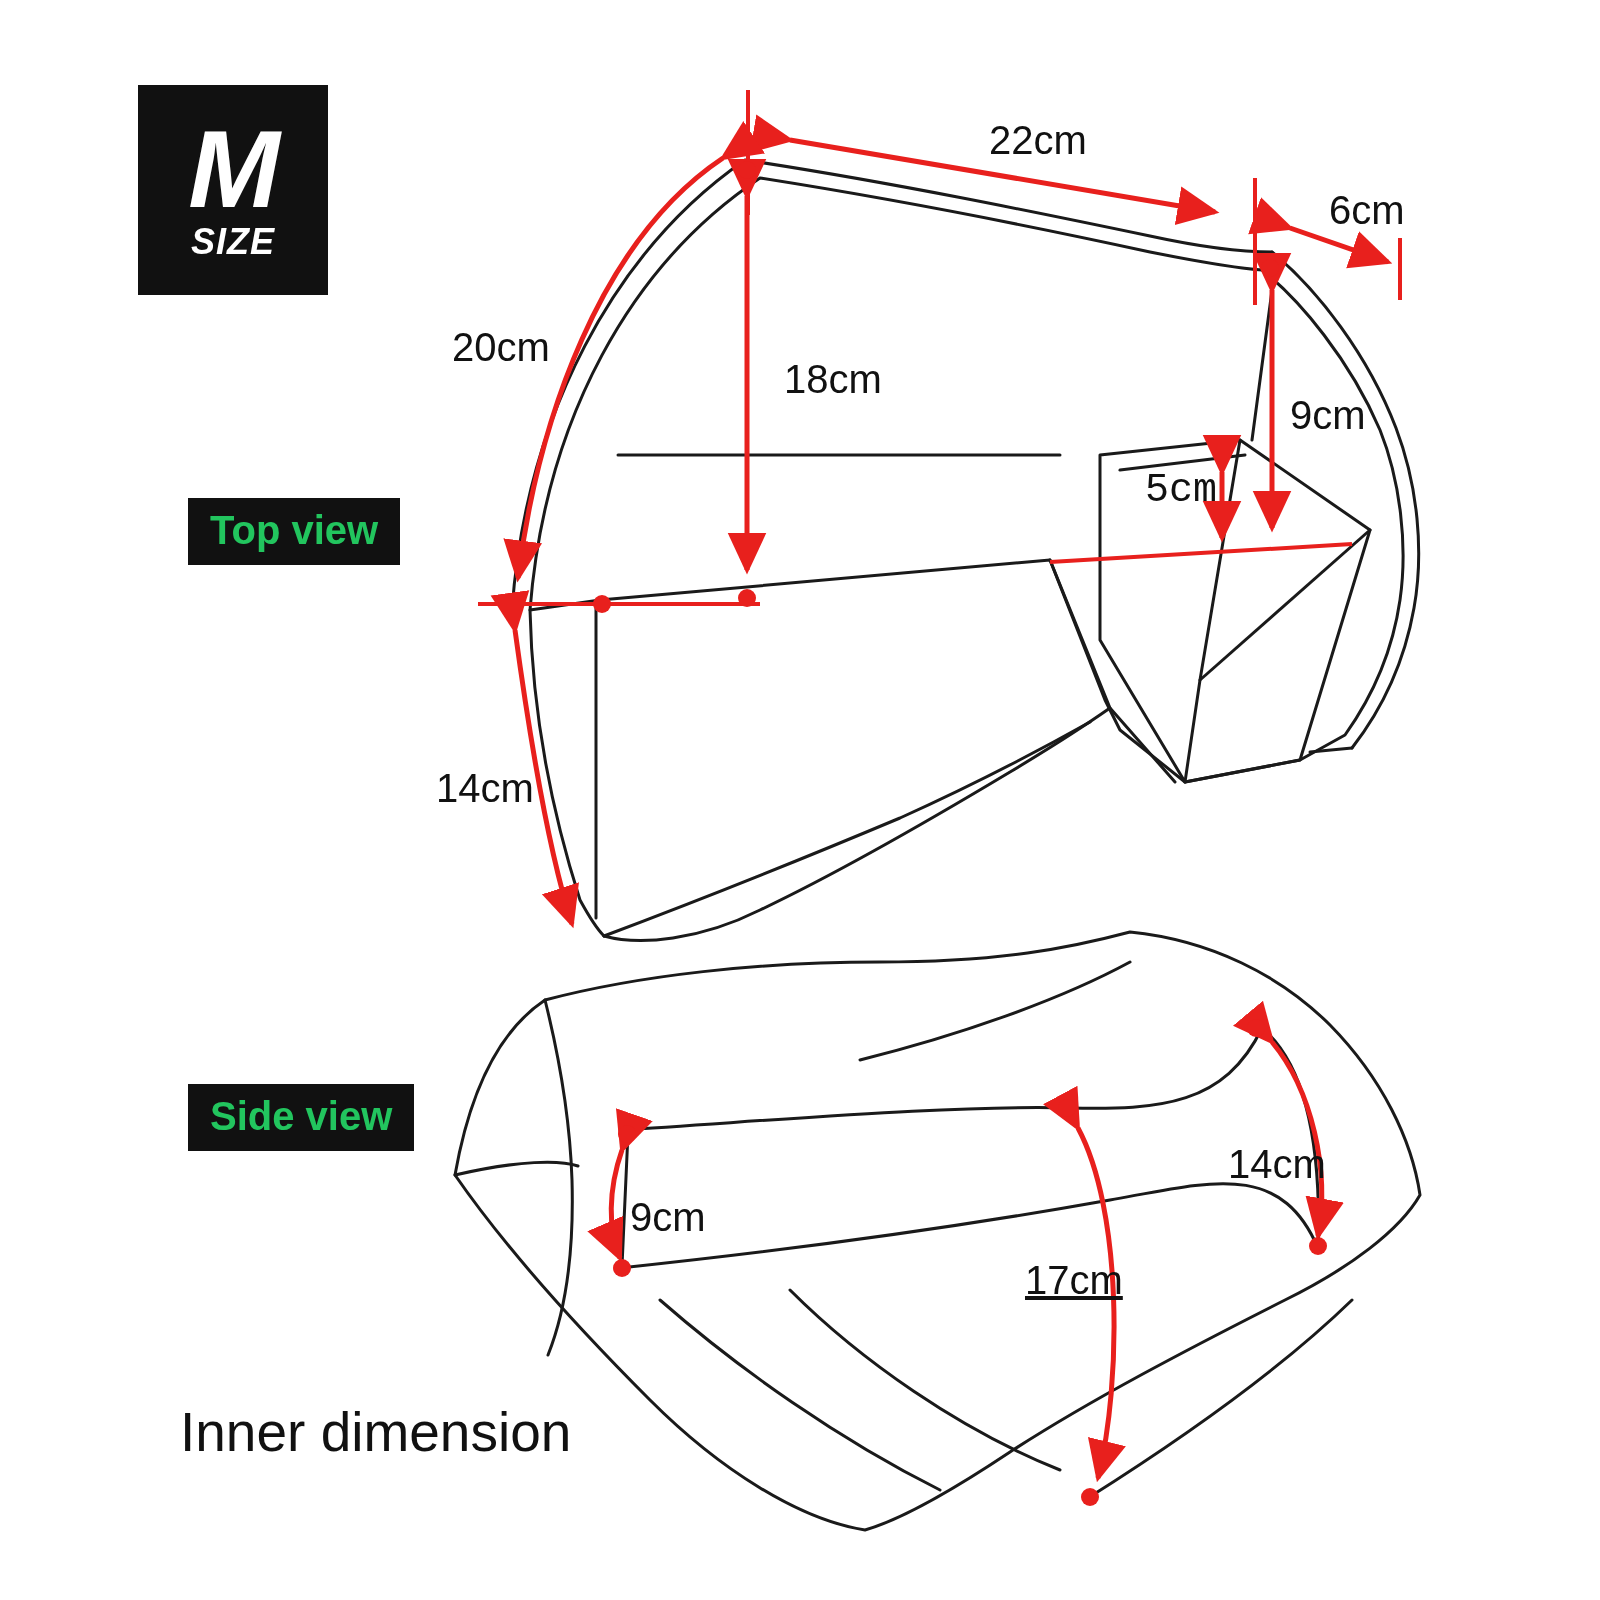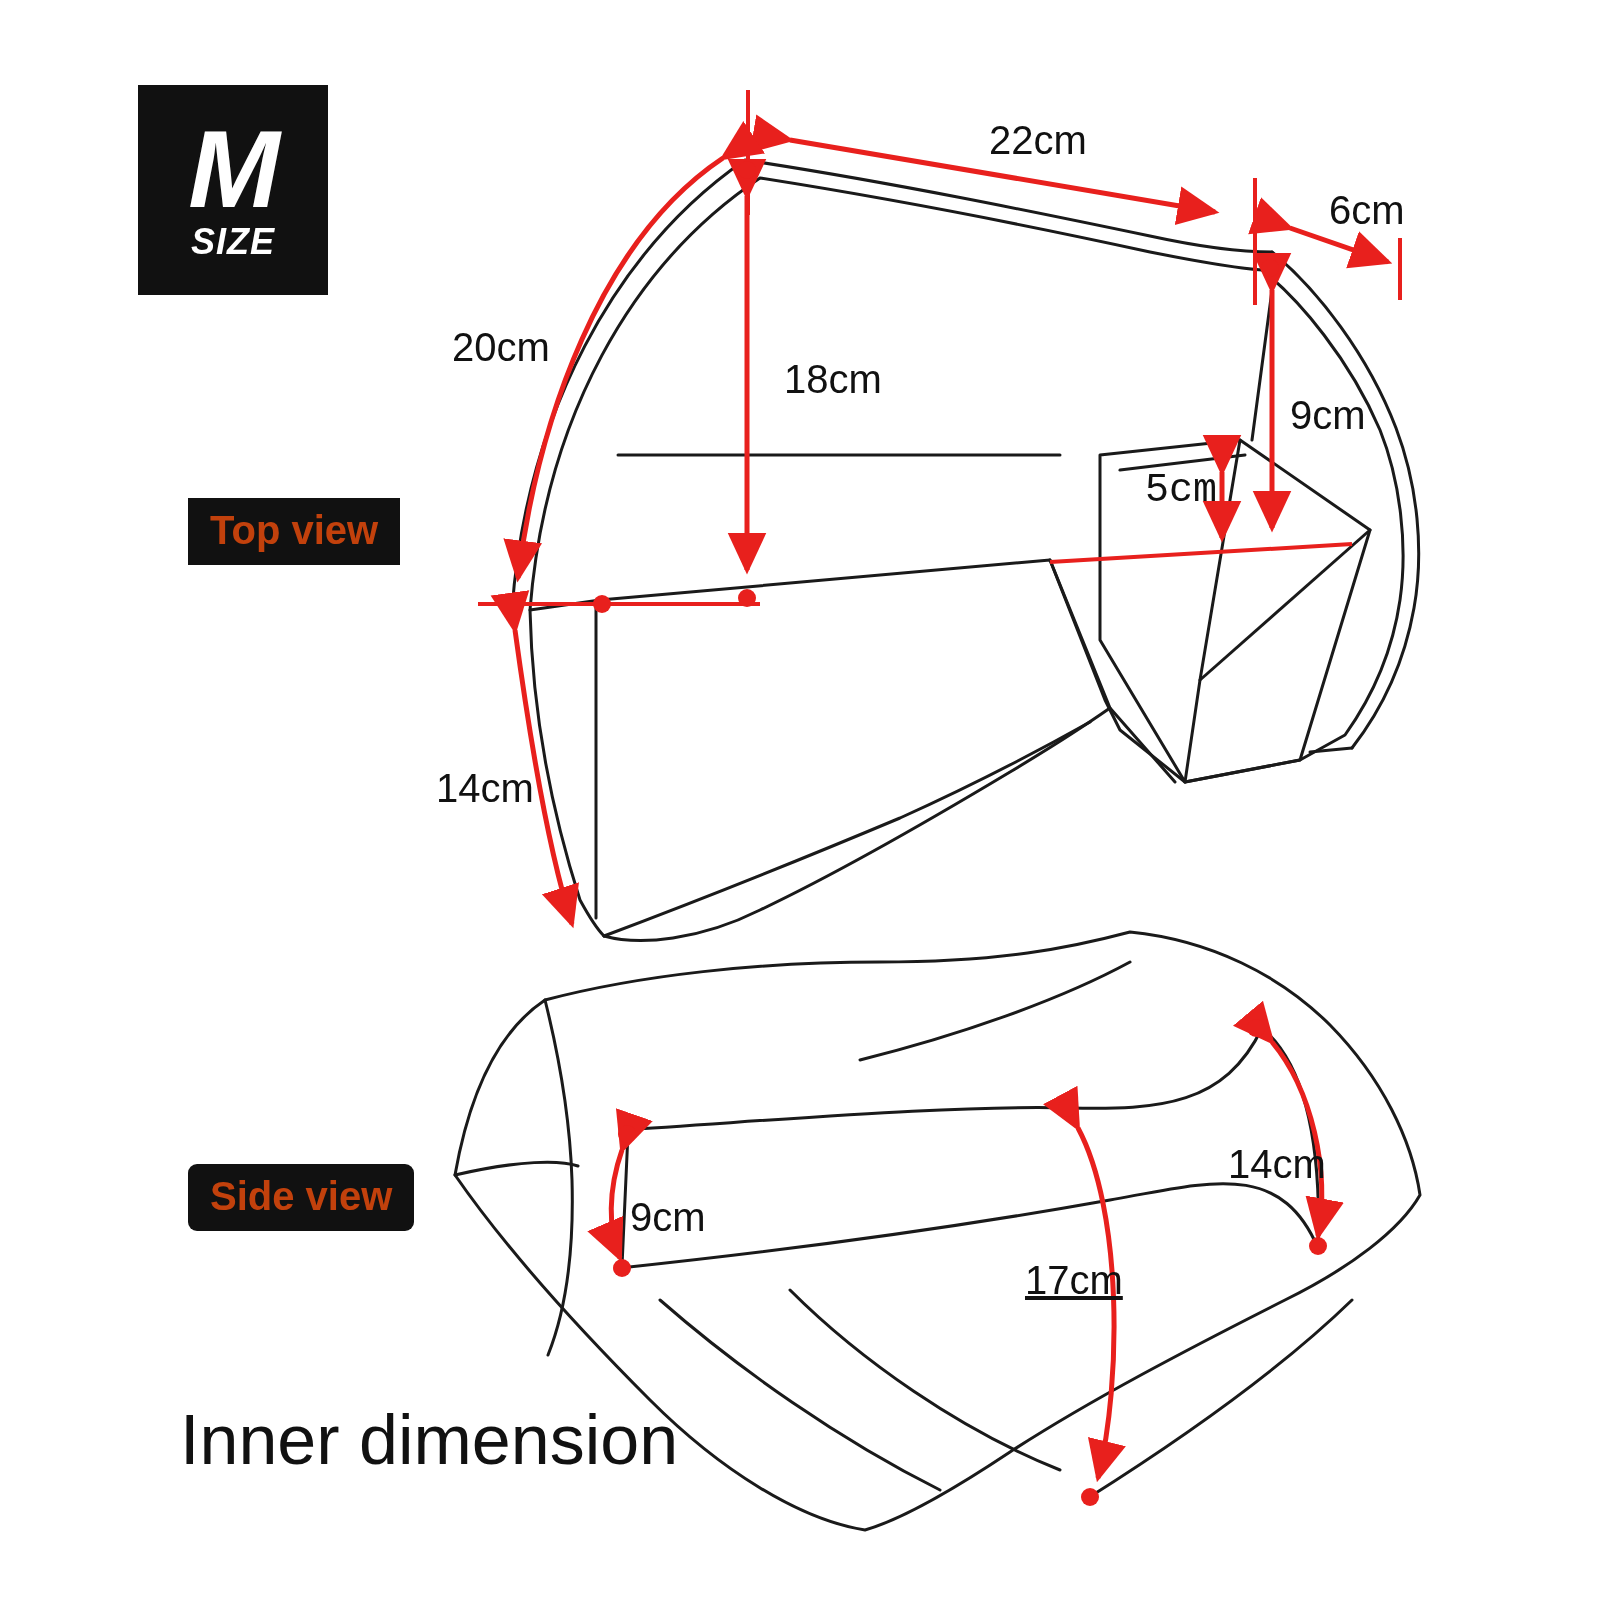--- a/index.html
+++ b/index.html
@@ -48,40 +48,39 @@
   .size-badge .word {
     font-size: 36px;
     font-weight: bold;
     font-style: italic;
     letter-spacing: 1px;
   }
   
   .view-label {
     position: absolute;
     background: #111111;
-    color: #c2410c;
+    color: #22c55e;
     font-size: 40px;
     font-weight: bold;
     padding: 10px 22px 12px 22px;
     white-space: nowrap;
   }
   #label-top-view {
     left: 188px;
     top: 498px;
   }
   #label-side-view {
     left: 188px;
-    top: 1164px;
-    border-radius: 9px;
+    top: 1084px;
   }
   #caption-inner-dimension {
     position: absolute;
     left: 180px;
     top: 1400px;
-    font-size: 70px;
+    font-size: 55px;
     color: #111111;
     white-space: nowrap;
   }
   
   .dim-label {
     position: absolute;
     font-size: 40px;
     color: #111111;
     white-space: nowrap;
   }

